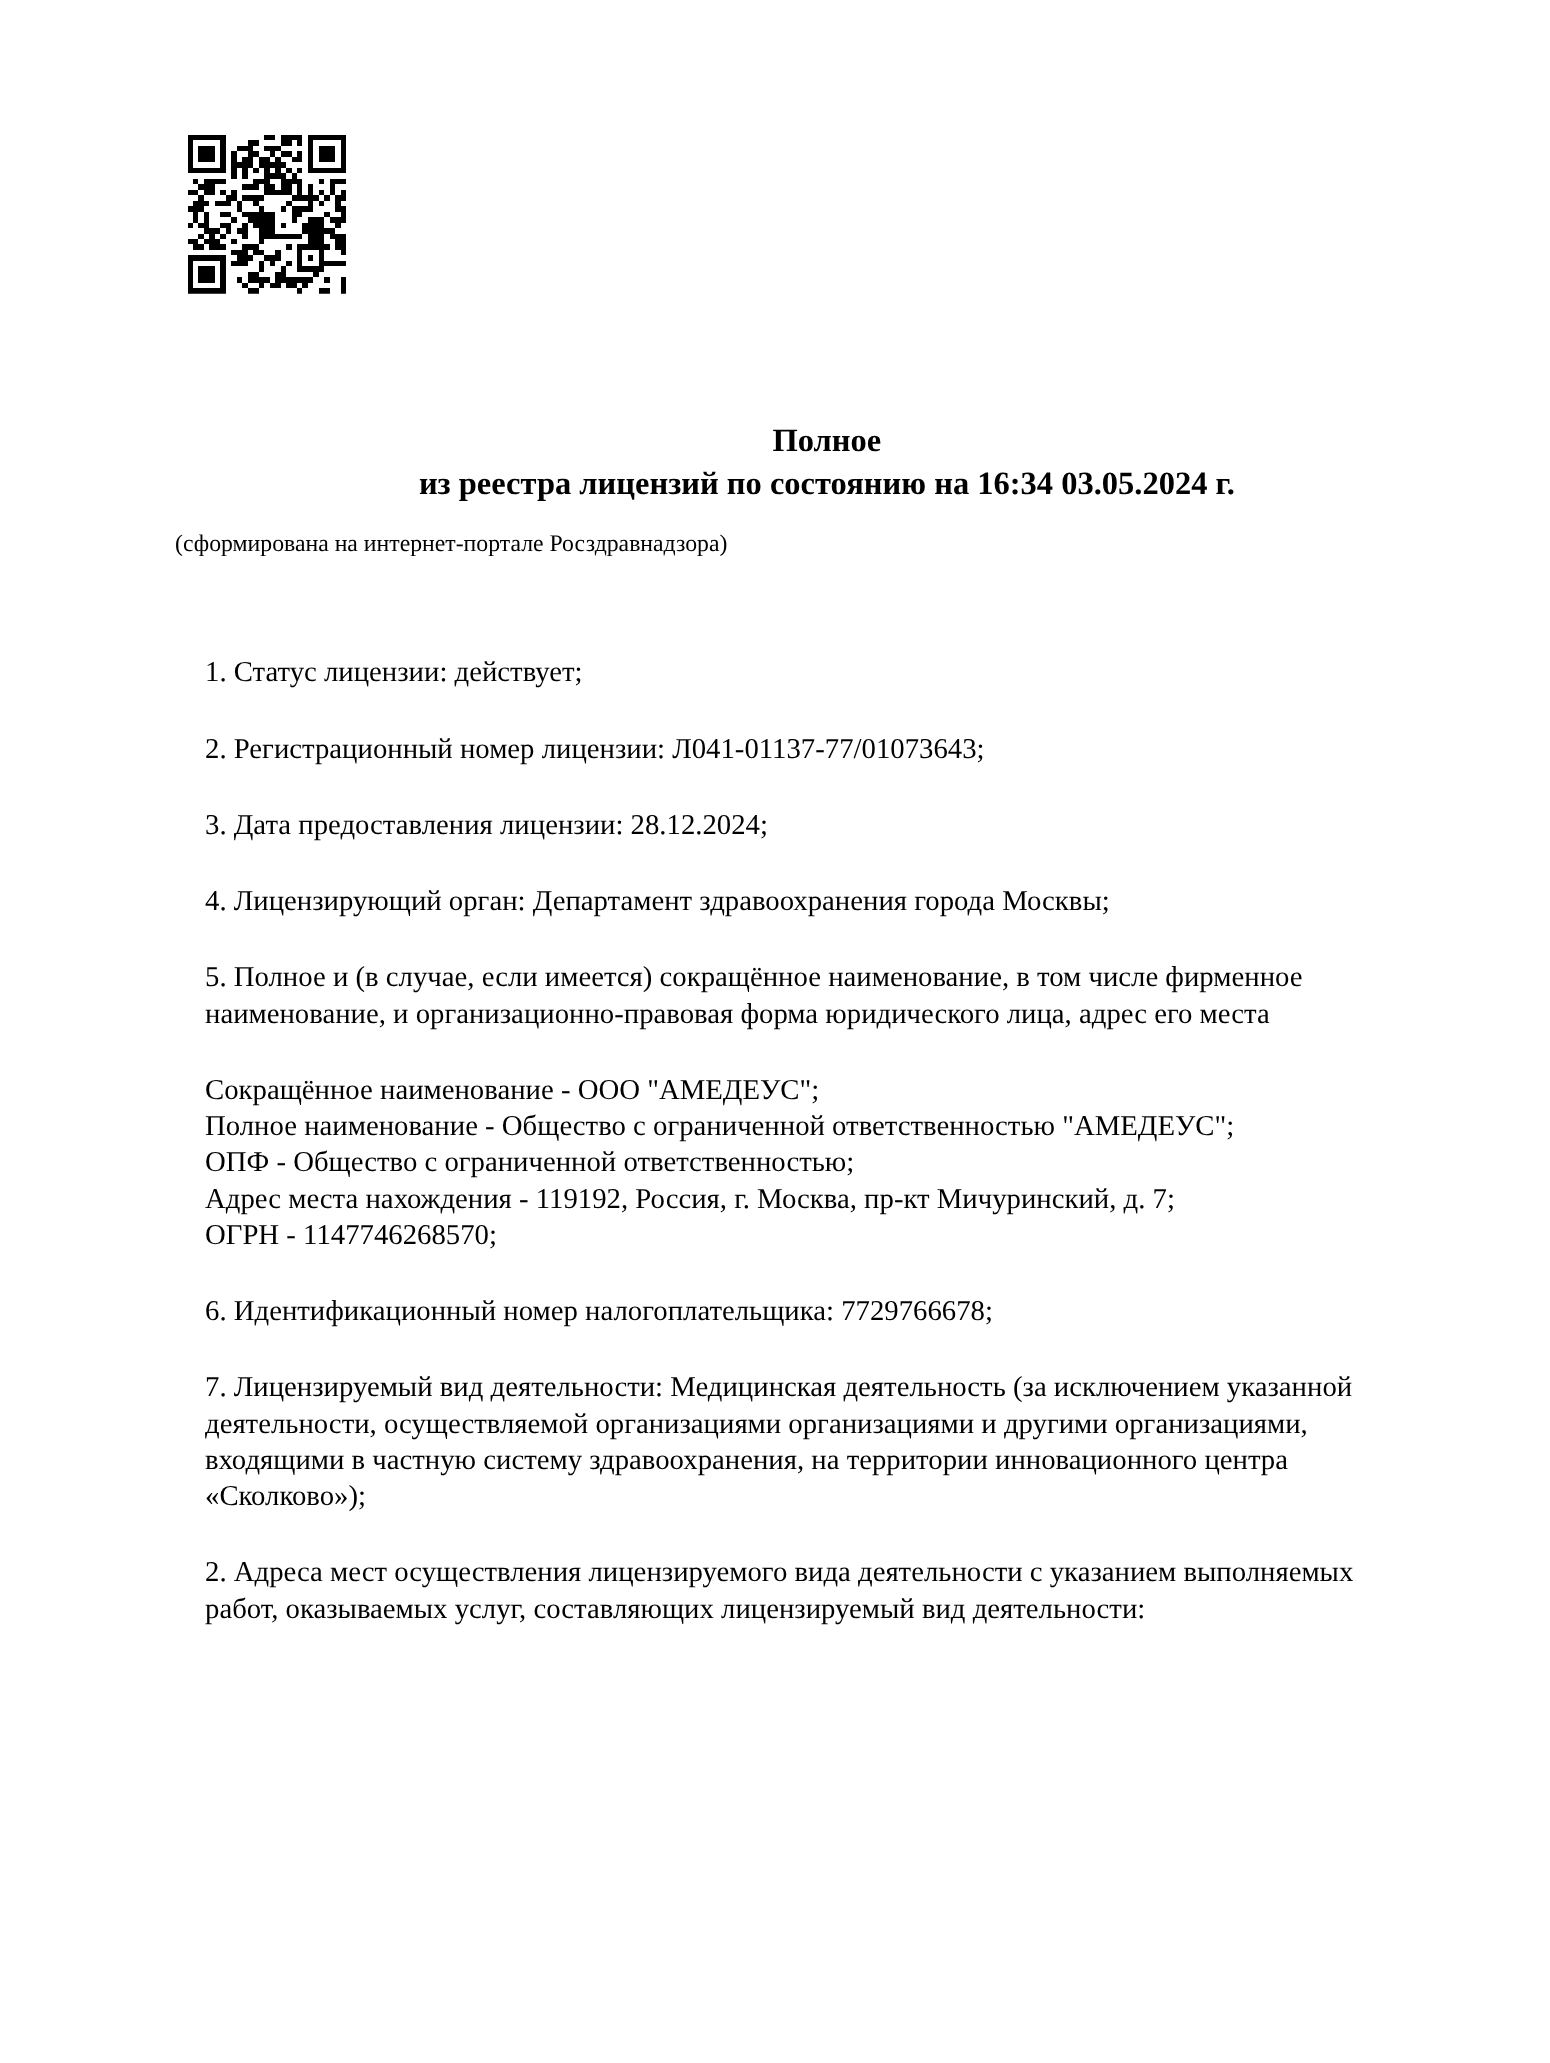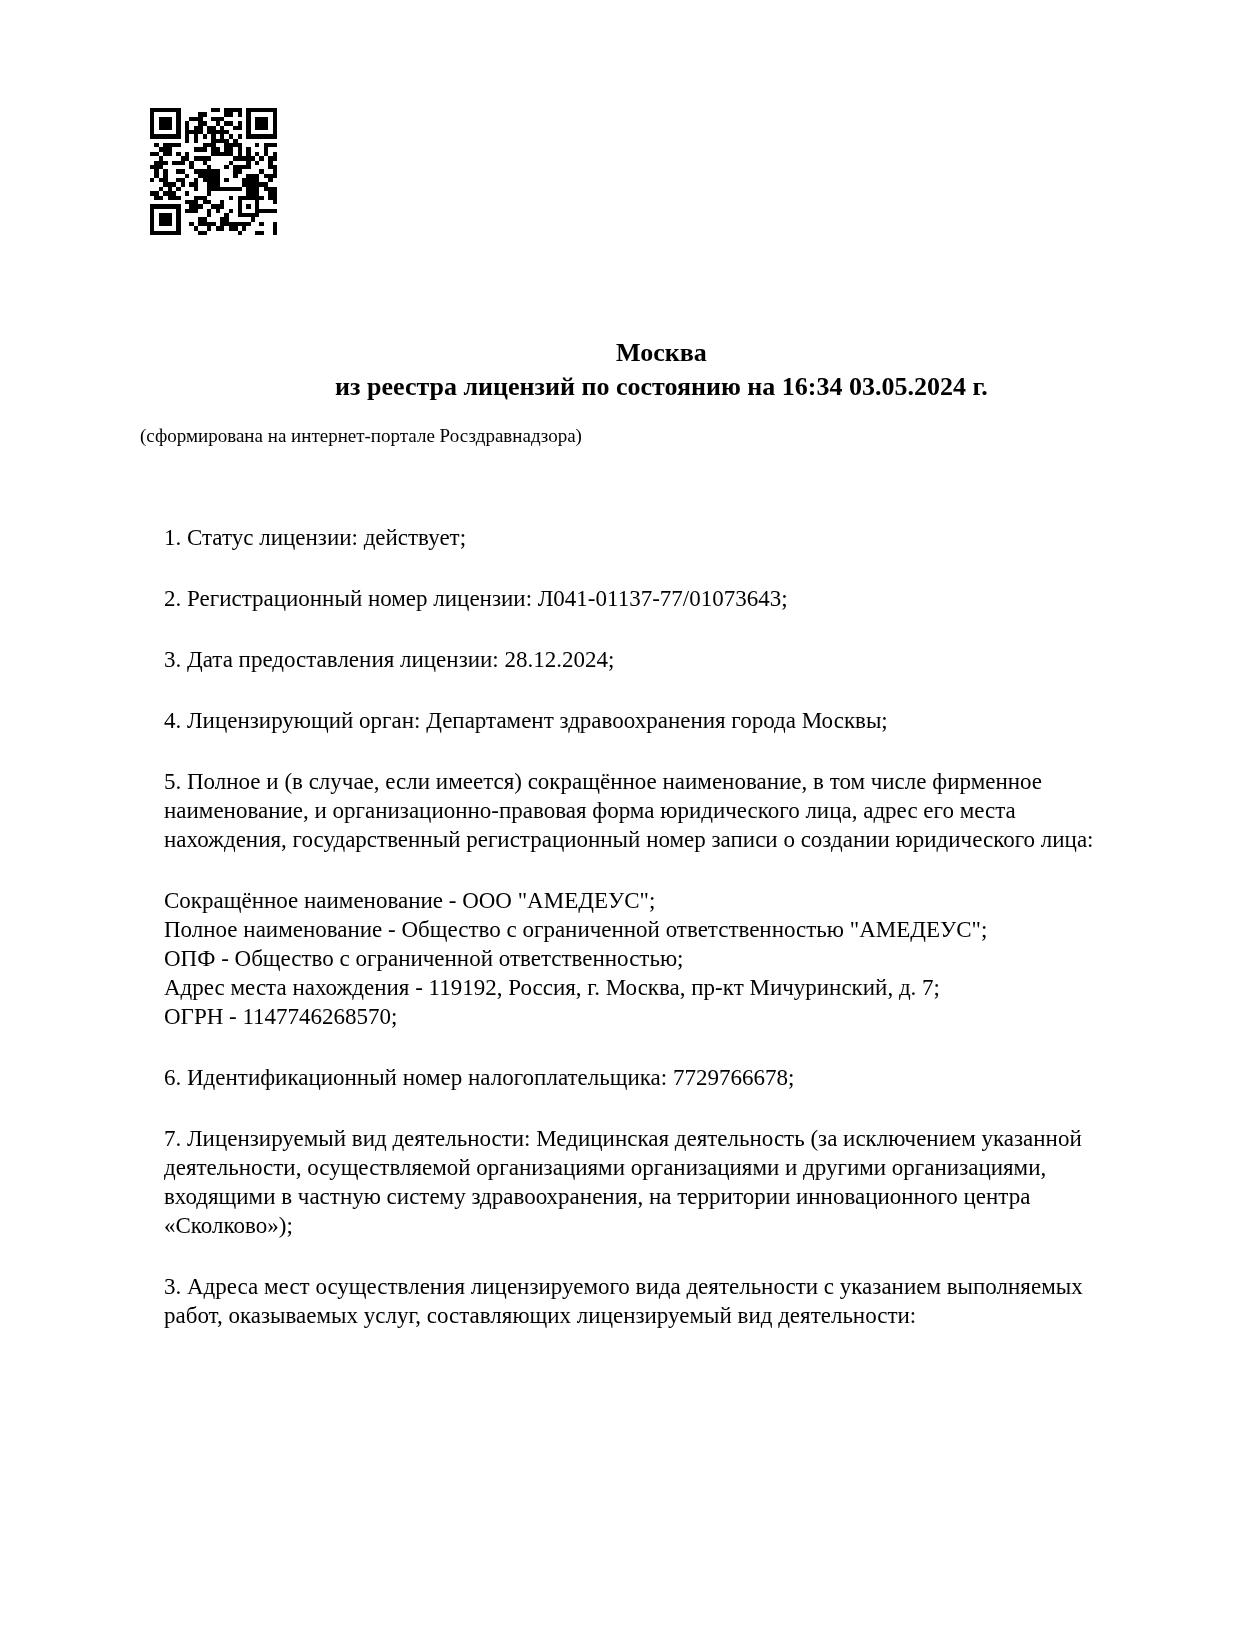--- a/index.html
+++ b/index.html
@@ -472,21 +472,21 @@
         <rect x="12" y="28" width="1" height="1" fill="#000"></rect>
         <rect x="20" y="28" width="1" height="1" fill="#000"></rect>
         <rect x="24" y="28" width="1" height="1" fill="#000"></rect>
         <rect x="25" y="28" width="1" height="1" fill="#000"></rect>
         <rect x="28" y="28" width="1" height="1" fill="#000"></rect>
       </svg>
   </div>
 
   <div class="content">
     <div class="title">
-      <div>Москва</div>
+      <div>Полное</div>
       <div>из реестра лицензий по состоянию на 16:34 03.05.2024 г.</div>
     </div>
 
     <div class="subtitle">(сформирована на интернет-портале Росздравнадзора)</div>
 
     <div class="doc-body">
         <div class="para">
           <div class="line">1. Статус лицензии: действует;</div>
         </div>
         <div class="para">
@@ -494,38 +494,37 @@
         </div>
         <div class="para">
           <div class="line">3. Дата предоставления лицензии: 28.12.2024;</div>
         </div>
         <div class="para">
           <div class="line">4. Лицензирующий орган: Департамент здравоохранения города Москвы;</div>
         </div>
         <div class="para">
           <div class="line">5. Полное и (в случае, если имеется) сокращённое наименование, в том числе фирменное</div>
           <div class="line">наименование, и организационно-правовая форма юридического лица, адрес его места</div>
-          <div class="line">нахождения, государственный регистрационный номер записи о создании юридического лица:</div>
         </div>
         <div class="para">
           <div class="line">Сокращённое наименование - ООО "АМЕДЕУС";</div>
           <div class="line">Полное наименование - Общество с ограниченной ответственностью "АМЕДЕУС";</div>
           <div class="line">ОПФ - Общество с ограниченной ответственностью;</div>
           <div class="line">Адрес места нахождения - 119192, Россия, г. Москва, пр-кт Мичуринский, д. 7;</div>
           <div class="line">ОГРН - 1147746268570;</div>
         </div>
         <div class="para">
           <div class="line">6. Идентификационный номер налогоплательщика: 7729766678;</div>
         </div>
         <div class="para">
           <div class="line">7. Лицензируемый вид деятельности: Медицинская деятельность (за исключением указанной</div>
           <div class="line">деятельности, осуществляемой организациями организациями и другими организациями,</div>
           <div class="line">входящими в частную систему здравоохранения, на территории инновационного центра</div>
           <div class="line">«Сколково»);</div>
         </div>
         <div class="para">
-          <div class="line">3. Адреса мест осуществления лицензируемого вида деятельности с указанием выполняемых</div>
+          <div class="line">2. Адреса мест осуществления лицензируемого вида деятельности с указанием выполняемых</div>
           <div class="line">работ, оказываемых услуг, составляющих лицензируемый вид деятельности:</div>
         </div>
       </div>
   </div>
 
 </div>
 
 </body></html>

